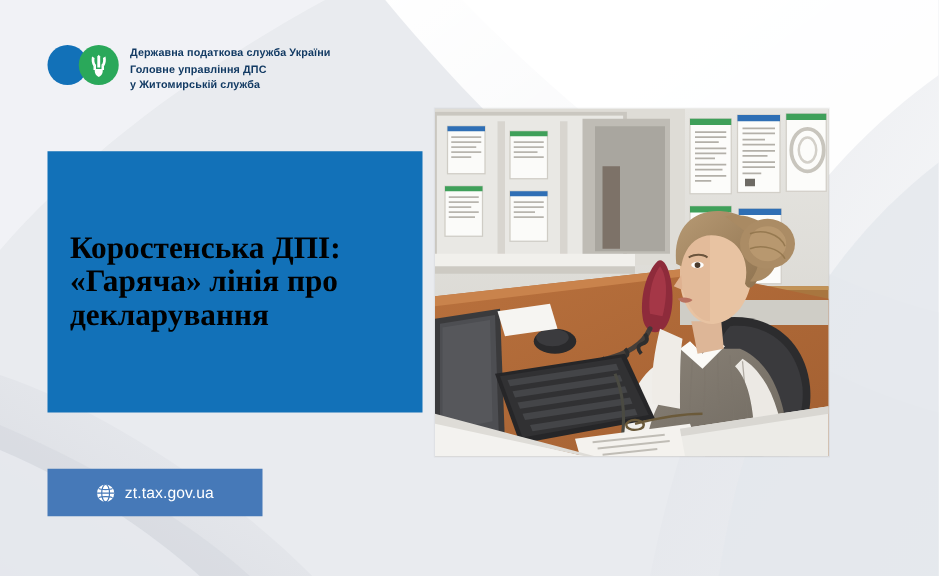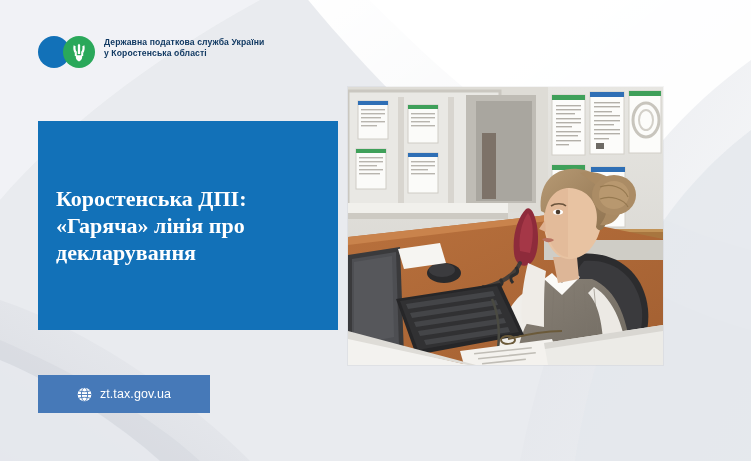--- a/index.html
+++ b/index.html
@@ -43,24 +43,24 @@
   .logo-line2{ margin-top:2px; }
 
   
   #headline-panel{
     position:absolute; left:38px; top:121px;
     width:300px; height:209px;
     background:#1271b8;
     display:flex; align-items:center;
   }
   #headline-text{
-    color:#ffffff;
+    color:#000000;
     font-family:"Liberation Serif", serif;
     font-weight:bold;
-    font-size:22px;
+    font-size:25px;
     line-height:27px;
     padding:0 0 0 18px;
     white-space:pre-line;
   }
 
   
   #url-badge{
     position:absolute; left:38px; top:375px;
     width:172px; height:38px;
     background:#4679b8;
@@ -124,21 +124,22 @@
           <path fill="#ffffff" d="M5.2 4.5 C4.0 10 4.6 16.5 7.8 20.5 L11.2 17.6 C9.0 14.4 8.6 10.2 9.3 6.6 Z"></path>
           <path fill="#ffffff" d="M26.8 4.5 C28.0 10 27.4 16.5 24.2 20.5 L20.8 17.6 C23.0 14.4 23.4 10.2 22.7 6.6 Z"></path>
           <path fill="#ffffff" d="M7.6 19.8 L11.6 16.6 L11.6 26 L7.6 26 Z"></path>
           <path fill="#ffffff" d="M24.4 19.8 L20.4 16.6 L20.4 26 L24.4 26 Z"></path>
           <path fill="#ffffff" d="M9.6 24.5 L22.4 24.5 L22.4 27.6 C22.4 32.5 19.6 35.6 16 37 C12.4 35.6 9.6 32.5 9.6 27.6 Z"></path>
         </svg>
       </div>
     </div>
     <div class="logo-text">
       <div class="logo-line1">Державна податкова служба України</div>
-      <div class="logo-line3">у Коростенська області</div>
+      <div class="logo-line2">Головне управління ДПС</div>
+      <div class="logo-line3">у Житомирській служба</div>
     </div>
   </div>
 
   <div id="headline-panel">
     <div id="headline-text">Коростенська ДПІ:
 «Гаряча» лінія про
 декларування</div>
   </div>
 
   <div id="url-badge">

